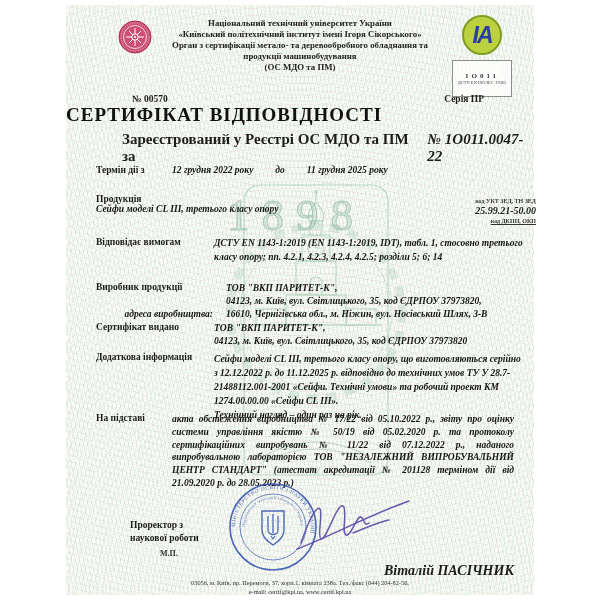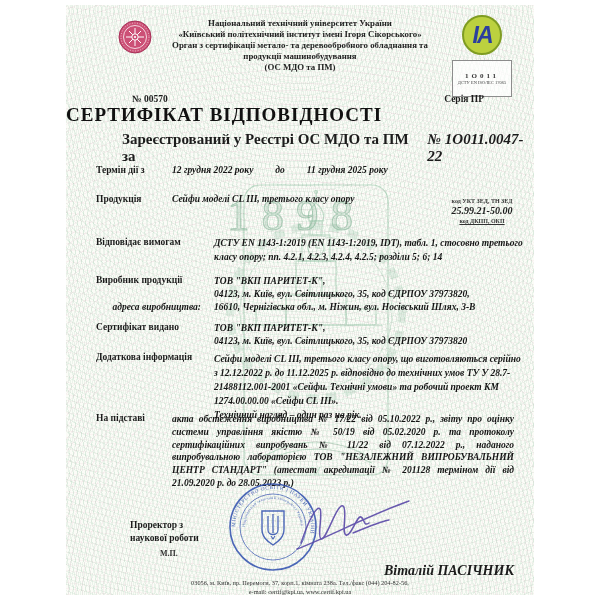--- a/index.html
+++ b/index.html
@@ -30,28 +30,28 @@
   .title{left:0;right:0;top:99px;font-size:19px;font-weight:bold;letter-spacing:1px;color:#111;}
   .registered{left:56px;top:126px;font-size:15px;font-weight:bold;display:flex;}
   .registered .num{margin-left:14px;font-style:italic;}
   .row{position:absolute;left:30px;display:flex;align-items:flex-start;}
   .lbl{font-size:9.5px;font-weight:bold;flex-shrink:0;color:#1c1c1c;}
   .lblw{width:118px;}
   .lbln{width:76px;}
   .val{font-size:9.5px;font-weight:bold;font-style:italic;color:#141414;}
   .validity{top:160px;}
   .validity .gap{display:inline-block;width:22px;}
-  .product-row{top:189px;}
-  .codes{left:362px;top:192px;width:108px;text-align:center;}
+  .product-row{top:189px;flex-direction:column;}
+  .codes{left:362px;top:192px;width:108px;text-align:right;}
   .codes .c-small{font-size:6px;font-weight:bold;color:#333;line-height:8px;}
   .codes .c-small.u{text-decoration:underline;}
   .codes .c-main{font-size:10px;font-weight:bold;font-style:italic;line-height:12px;}
   .req-row{top:232px;}
   .req-row .val{width:312px;line-height:13.5px;}
-  .manu-row{top:270px;}
+  .manu-row{top:277px;gap:12px;}
   .vlines{width:330px;line-height:13px;}
   .vline{position:relative;}
   .hang{position:absolute;right:100%;padding-right:13px;white-space:nowrap;font-style:italic;font-weight:bold;font-size:9.5px;}
   .issued-row{top:317px;}
   .add-row{top:347px;}
   .add-row .val{width:312px;line-height:14px;}
   .basis-row{top:408px;}
   .basis-row .val{width:342px;line-height:12.8px;text-align:justify;}
   .wm-year{left:120px;top:184px;width:220px;text-align:center;font-size:45px;letter-spacing:12px;
     color:rgba(150,192,165,0.28);-webkit-text-stroke:1px rgba(134,180,152,0.6);font-weight:400;pointer-events:none;}

